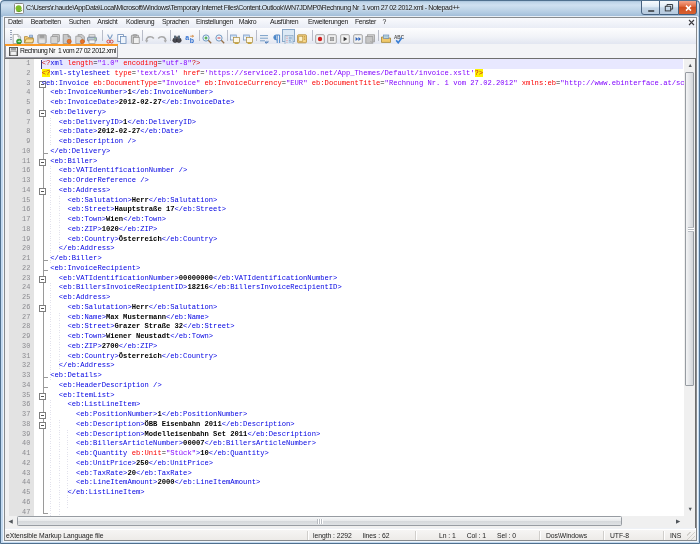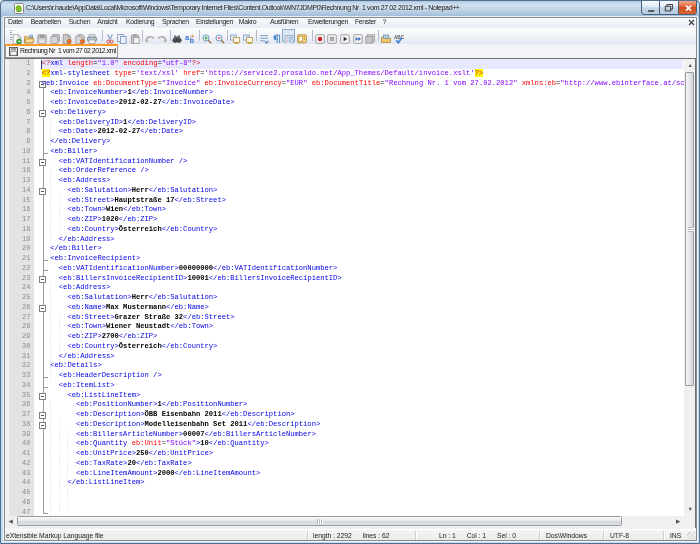--- a/index.html
+++ b/index.html
@@ -361,35 +361,36 @@
         <div class="ig" style="left:62.44px;top:371.20px;height:78.00px"></div>
    <div id="code">
           <div class="cl"><i class="p">&lt;?</i><i class="t">xml</i> <i class="a">length</i><i class="eq">=</i><i class="v">"1.0"</i> <i class="a">encoding</i><i class="eq">=</i><i class="v">"utf-8"</i><i class="p">?&gt;</i></div>
           <div class="cl"><i class="py">&lt;?</i><i class="t">xml-stylesheet</i> <i class="a">type</i><i class="eq">=</i><i class="v">'text/xsl'</i> <i class="a">href</i><i class="eq">=</i><i class="v">'ht<span></span>tps://service2.prosaldo.net/App_Themes/Default/invoice.xslt'</i><i class="py">?&gt;</i></div>
           <div class="cl"><i class="t">&lt;eb:Invoice</i> <i class="a">eb:DocumentType</i><i class="eq">=</i><i class="v">"Invoice"</i> <i class="a">eb:InvoiceCurrency</i><i class="eq">=</i><i class="v">"EUR"</i> <i class="a">eb:DocumentTitle</i><i class="eq">=</i><i class="v">"Rechnung Nr. 1 vom 27.02.2012"</i> <i class="a">xmlns:eb</i><i class="eq">=</i><i class="v">"ht<span></span>tp://www.ebinterface.at/schema/3p0/"</i></div>
           <div class="cl">  <i class="t">&lt;eb:InvoiceNumber&gt;</i><i class="c">1</i><i class="t">&lt;/eb:InvoiceNumber&gt;</i></div>
           <div class="cl">  <i class="t">&lt;eb:InvoiceDate&gt;</i><i class="c">2012-02-27</i><i class="t">&lt;/eb:InvoiceDate&gt;</i></div>
           <div class="cl">  <i class="t">&lt;eb:Delivery&gt;</i></div>
           <div class="cl">    <i class="t">&lt;eb:DeliveryID&gt;</i><i class="c">1</i><i class="t">&lt;/eb:DeliveryID&gt;</i></div>
           <div class="cl">    <i class="t">&lt;eb:Date&gt;</i><i class="c">2012-02-27</i><i class="t">&lt;/eb:Date&gt;</i></div>
+          <div class="cl">    <i class="t">&lt;eb:Description /&gt;</i></div>
           <div class="cl">  <i class="t">&lt;/eb:Delivery&gt;</i></div>
           <div class="cl">  <i class="t">&lt;eb:Biller&gt;</i></div>
           <div class="cl">    <i class="t">&lt;eb:VATIdentificationNumber /&gt;</i></div>
           <div class="cl">    <i class="t">&lt;eb:OrderReference /&gt;</i></div>
           <div class="cl">    <i class="t">&lt;eb:Address&gt;</i></div>
           <div class="cl">      <i class="t">&lt;eb:Salutation&gt;</i><i class="c">Herr</i><i class="t">&lt;/eb:Salutation&gt;</i></div>
           <div class="cl">      <i class="t">&lt;eb:Street&gt;</i><i class="c">Hauptstraße 17</i><i class="t">&lt;/eb:Street&gt;</i></div>
           <div class="cl">      <i class="t">&lt;eb:Town&gt;</i><i class="c">Wien</i><i class="t">&lt;/eb:Town&gt;</i></div>
           <div class="cl">      <i class="t">&lt;eb:ZIP&gt;</i><i class="c">1020</i><i class="t">&lt;/eb:ZIP&gt;</i></div>
           <div class="cl">      <i class="t">&lt;eb:Country&gt;</i><i class="c">Österreich</i><i class="t">&lt;/eb:Country&gt;</i></div>
           <div class="cl">    <i class="t">&lt;/eb:Address&gt;</i></div>
           <div class="cl">  <i class="t">&lt;/eb:Biller&gt;</i></div>
           <div class="cl">  <i class="t">&lt;eb:InvoiceRecipient&gt;</i></div>
           <div class="cl">    <i class="t">&lt;eb:VATIdentificationNumber&gt;</i><i class="c">00000000</i><i class="t">&lt;/eb:VATIdentificationNumber&gt;</i></div>
-          <div class="cl">    <i class="t">&lt;eb:BillersInvoiceRecipientID&gt;</i><i class="c">10001</i><i class="t">&lt;/eb:BillersInvoiceRecipientID&gt;</i></div>
+          <div class="cl">    <i class="t">&lt;eb:BillersInvoiceRecipientID&gt;</i><i class="c">18216</i><i class="t">&lt;/eb:BillersInvoiceRecipientID&gt;</i></div>
           <div class="cl">    <i class="t">&lt;eb:Address&gt;</i></div>
           <div class="cl">      <i class="t">&lt;eb:Salutation&gt;</i><i class="c">Herr</i><i class="t">&lt;/eb:Salutation&gt;</i></div>
           <div class="cl">      <i class="t">&lt;eb:Name&gt;</i><i class="c">Max Mustermann</i><i class="t">&lt;/eb:Name&gt;</i></div>
           <div class="cl">      <i class="t">&lt;eb:Street&gt;</i><i class="c">Grazer Straße 32</i><i class="t">&lt;/eb:Street&gt;</i></div>
           <div class="cl">      <i class="t">&lt;eb:Town&gt;</i><i class="c">Wiener Neustadt</i><i class="t">&lt;/eb:Town&gt;</i></div>
           <div class="cl">      <i class="t">&lt;eb:ZIP&gt;</i><i class="c">2700</i><i class="t">&lt;/eb:ZIP&gt;</i></div>
           <div class="cl">      <i class="t">&lt;eb:Country&gt;</i><i class="c">Österreich</i><i class="t">&lt;/eb:Country&gt;</i></div>
           <div class="cl">    <i class="t">&lt;/eb:Address&gt;</i></div>
           <div class="cl">  <i class="t">&lt;eb:Details&gt;</i></div>
           <div class="cl">    <i class="t">&lt;eb:HeaderDescription /&gt;</i></div>

